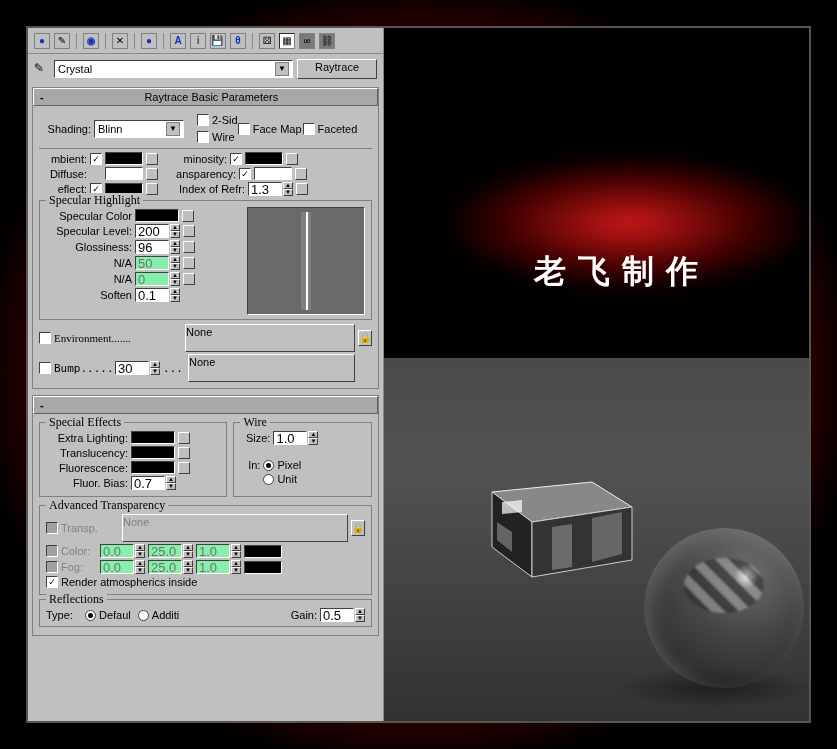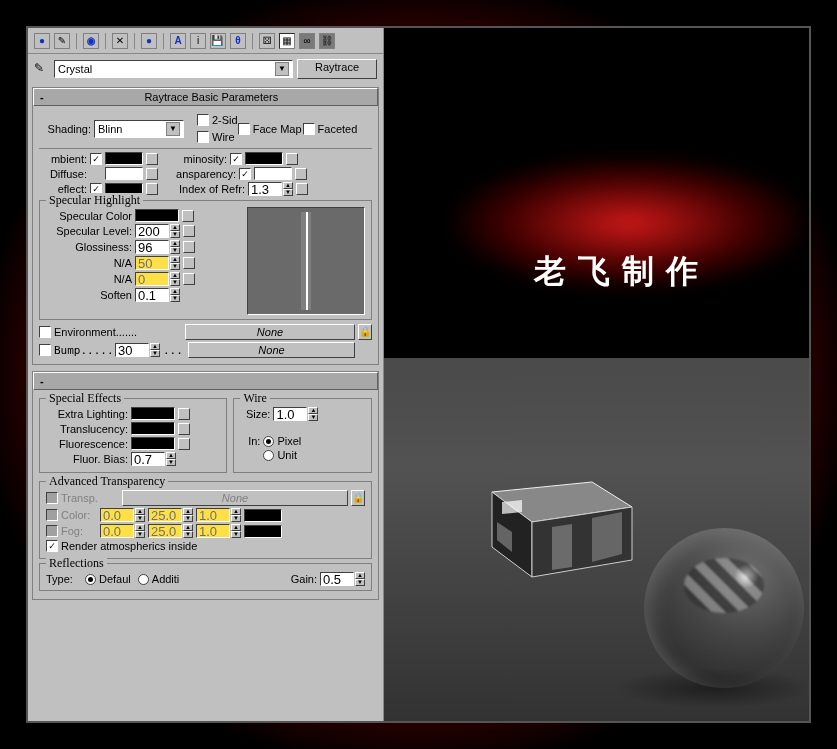--- a/index.html
+++ b/index.html
@@ -139,21 +139,21 @@
     background: #c0c0c0; display: inline-block; cursor: pointer;
   }
   .spinner {
     display: inline-flex; align-items: center;
   }
   .spinner input {
     width: 34px; height: 14px;
     border: 1px solid #404040; border-right-color:#fff; border-bottom-color:#fff;
     background: #fff; font-size: 13px; padding: 0 2px;
   }
-  .spinner input.disabled { background: #fde047; color: #707070; }
+  .spinner input.disabled { background: #86efac; color: #707070; }
   .spin-btns {
     display: flex; flex-direction: column; margin-left: 1px;
   }
   .spin-btns span {
     width: 10px; height: 7px; background: #c0c0c0;
     border: 1px solid #fff; border-right-color:#404040; border-bottom-color:#404040;
     font-size: 6px; line-height: 5px; text-align: center; cursor: pointer;
   }
 
   .group {
@@ -175,22 +175,22 @@
     background: #fff;
   }
   .spec-preview::before {
     content: ""; position: absolute; left: calc(50% - 5px); top: 4px; bottom: 4px; width: 10px;
     background: rgba(255,255,255,0.15);
   }
 
   .none-btn {
     flex: 1;
     border: 1px solid #fff; border-right-color:#404040; border-bottom-color:#404040;
-    background: #c0c0c0; height: 16px;
-    text-align: center; cursor: pointer; line-height: 14px; font-style: italic;
+    background: #c0c0c0; height: 28px;
+    text-align: left; cursor: pointer; line-height: 14px;
   }
   .lock-btn {
     width: 14px; height: 16px;
     border: 1px solid #fff; border-right-color:#404040; border-bottom-color:#404040;
     background: #c0c0c0; text-align:center; line-height:14px; font-size:10px; cursor:pointer;
   }
   .radio {
     width: 11px; height: 11px; border: 1px solid #404040; border-radius: 50%;
     background: #fff; display: inline-flex; align-items: center; justify-content: center; cursor:pointer;
   }
@@ -374,21 +374,21 @@
                       </div>
                     </div>
                 </div>
               </div>
               <div class="spec-preview"></div>
             </div>
           </div>
 
           <div class="row">
             <span class="cbox"></span>
-            <span style="width:128px;font-family:Liberation Sans, sans-serif">Environment.......</span>
+            <span style="width:128px;font-family:Liberation Serif, serif">Environment.......</span>
             <div class="none-btn">None</div>
             <span class="lock-btn">🔒</span>
           </div>
           <div class="row">
             <span class="cbox"></span>
             <span style="width:58px;font-family:monospace">Bump......</span>
             <div class="spinner">
                 <input value="30" style="">
                 <div class="spin-btns">
                   <span>▲</span>

